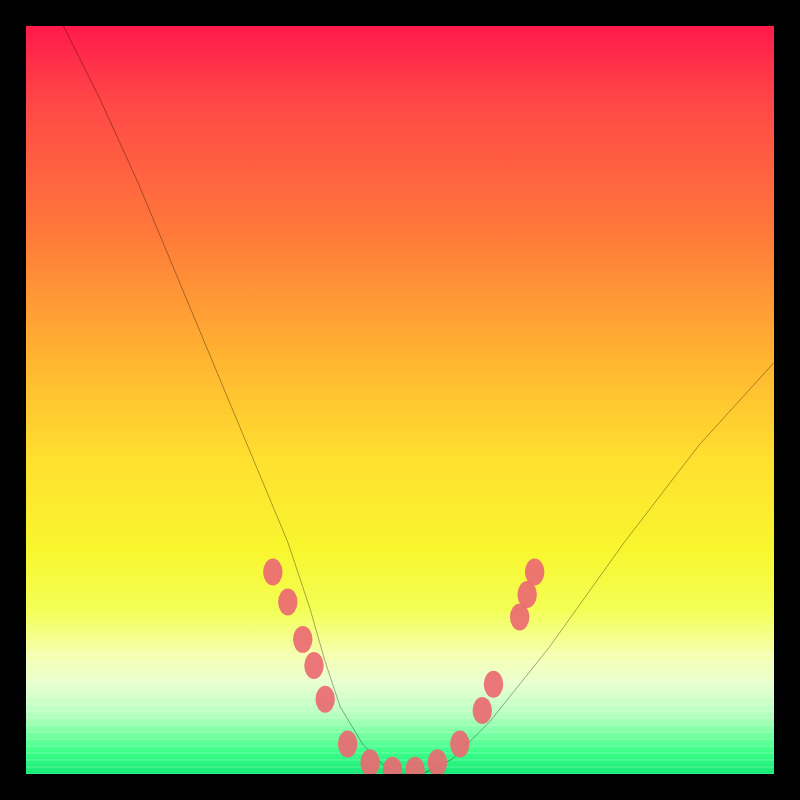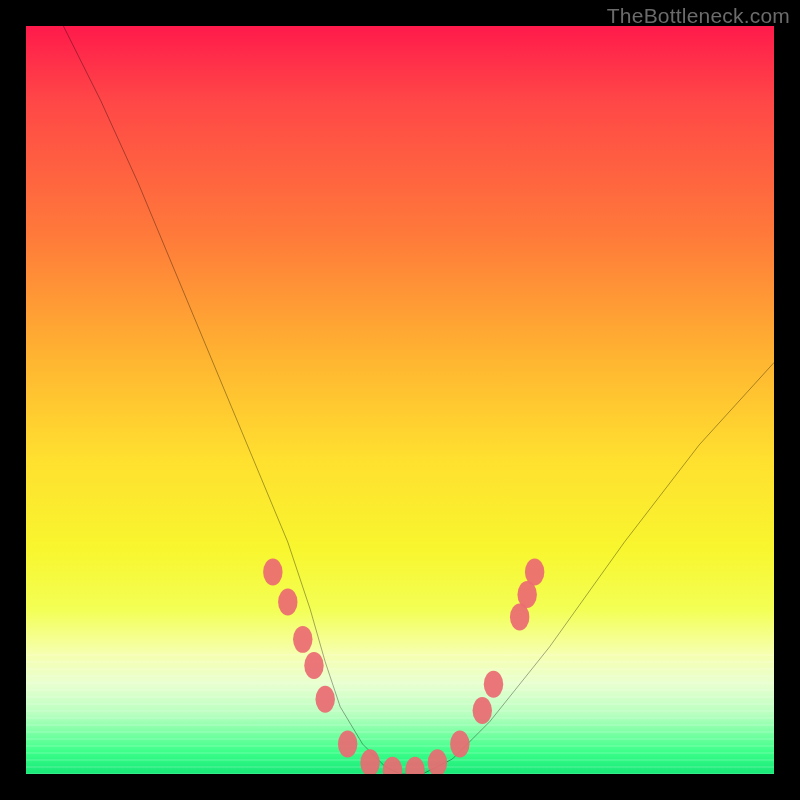--- a/index.html
+++ b/index.html
@@ -71,21 +71,20 @@
     font-size: 21px;
     font-weight: 500;
     letter-spacing: 0.2px;
     user-select: none;
   }
 </style>
 </head>
 <body>
 
 <div class="frame">
-  <div class="watermark">TheBottleneck.com</div>
   <div class="plot">
     <div class="stripes"></div>
     <svg class="curve" viewBox="0 0 100 100" preserveAspectRatio="none">
       <path d="M5.00 0.00 L10.00 10.00 L15.00 21.00 L20.00 33.00 L25.00 45.00 L30.00 57.00 L35.00 69.00 L38.00 78.00 L40.00 85.00 L42.00 91.00 L45.00 96.00 L48.00 99.00 L50.00 100.00 L53.00 100.00 L57.00 98.00 L62.00 93.00 L70.00 83.00 L80.00 69.00 L90.00 56.00 L100.00 45.00" fill="none" stroke="#000" stroke-width="0.35" vector-effect="non-scaling-stroke" stroke-linecap="round"></path>
       <g>
           <ellipse cx="33" cy="73" rx="1.3" ry="1.8" fill="#ea6a72" fill-opacity="0.92"></ellipse>
           <ellipse cx="35" cy="77" rx="1.3" ry="1.8" fill="#ea6a72" fill-opacity="0.92"></ellipse>
           <ellipse cx="37" cy="82" rx="1.3" ry="1.8" fill="#ea6a72" fill-opacity="0.92"></ellipse>
           <ellipse cx="38.5" cy="85.5" rx="1.3" ry="1.8" fill="#ea6a72" fill-opacity="0.92"></ellipse>
           <ellipse cx="40" cy="90" rx="1.3" ry="1.8" fill="#ea6a72" fill-opacity="0.92"></ellipse>

